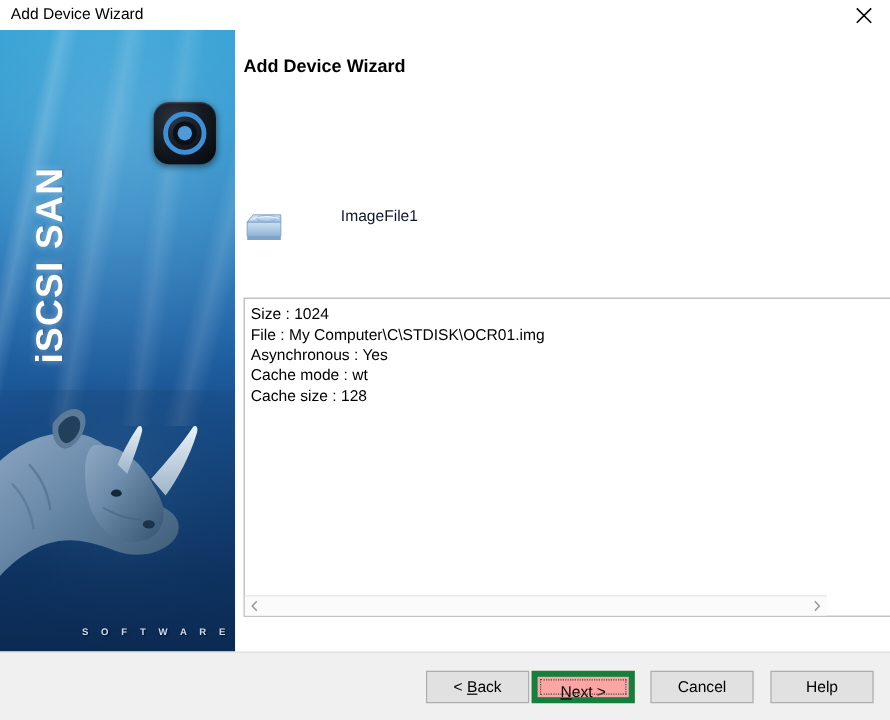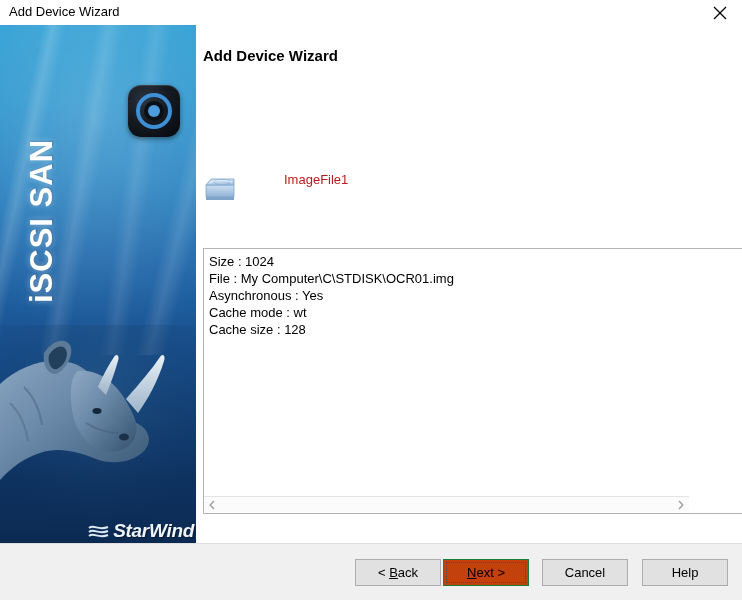--- a/index.html
+++ b/index.html
@@ -217,21 +217,21 @@
     left: 7px;
     top: 146px;
     width: 34px;
     height: 34px;
   }
   #device-name {
     position: absolute;
     left: 88px;
     top: 147px;
     font-size: 13px;
-    color: #b91c1c;
+    color: #0f172a;
     white-space: nowrap;
   }
   #settings-label {
     position: absolute;
     left: 7px;
     top: 228px;
     font-size: 13px;
     color: #000000;
     white-space: nowrap;
   }
@@ -333,22 +333,22 @@
     font-family: "Liberation Sans", sans-serif;
     font-size: 13px;
     color: #000000;
     text-align: center;
     line-height: 25px;
     cursor: default;
     padding: 0;
     white-space: nowrap;
   }
   .wiz-button.default {
-    border: 1px solid #15803d;
-    background: #c2410c;
+    border: 5px solid #15803d;
+    background: #fca5a5;
   }
   .wiz-button.default .focus-ring {
     position: absolute;
     left: 2px; top: 2px;
     right: 2px; bottom: 2px;
     border: 1px dotted #4a4a4a;
     pointer-events: none;
   }
   .wiz-button .btn-label { position: relative; }
   .accel { text-decoration: underline; }
@@ -430,29 +430,20 @@
 
         <ellipse cx="124" cy="112" rx="5" ry="3.4" fill="#1b3248"></ellipse>
 
         <path d="M 24 62 C 34 72, 40 86, 42 100" stroke="#4c6b88" stroke-width="2" fill="none" opacity="0.6"></path>
         <path d="M 10 78 C 20 88, 26 102, 28 116" stroke="#4c6b88" stroke-width="2" fill="none" opacity="0.5"></path>
         <path d="M 86 98 C 96 104, 108 108, 118 108" stroke="#3f5d7a" stroke-width="1.6" fill="none" opacity="0.5"></path>
       </svg>
     </div>
 
     <div id="banner-brand">
-      <span class="brand-row">
-        <span class="brand-wave">
-          <svg width="22" height="14" viewBox="0 0 22 14" aria-hidden="true">
-            <path d="M1 4 C6 0, 10 7, 20 3" stroke="#dce8f4" stroke-width="2" fill="none"></path>
-            <path d="M1 8 C6 4, 10 11, 20 7" stroke="#dce8f4" stroke-width="2" fill="none"></path>
-            <path d="M1 12 C6 8, 10 15, 20 11" stroke="#dce8f4" stroke-width="2" fill="none"></path>
-          </svg>
-        </span><span>StarWind</span>
-      </span>
       <span class="brand-sub">S O F T W A R E</span>
     </div>
   </div>
 
   <div id="content">
 
     <div id="page-heading">Add Device Wizard</div>
 
 
     <div id="device-icon">

